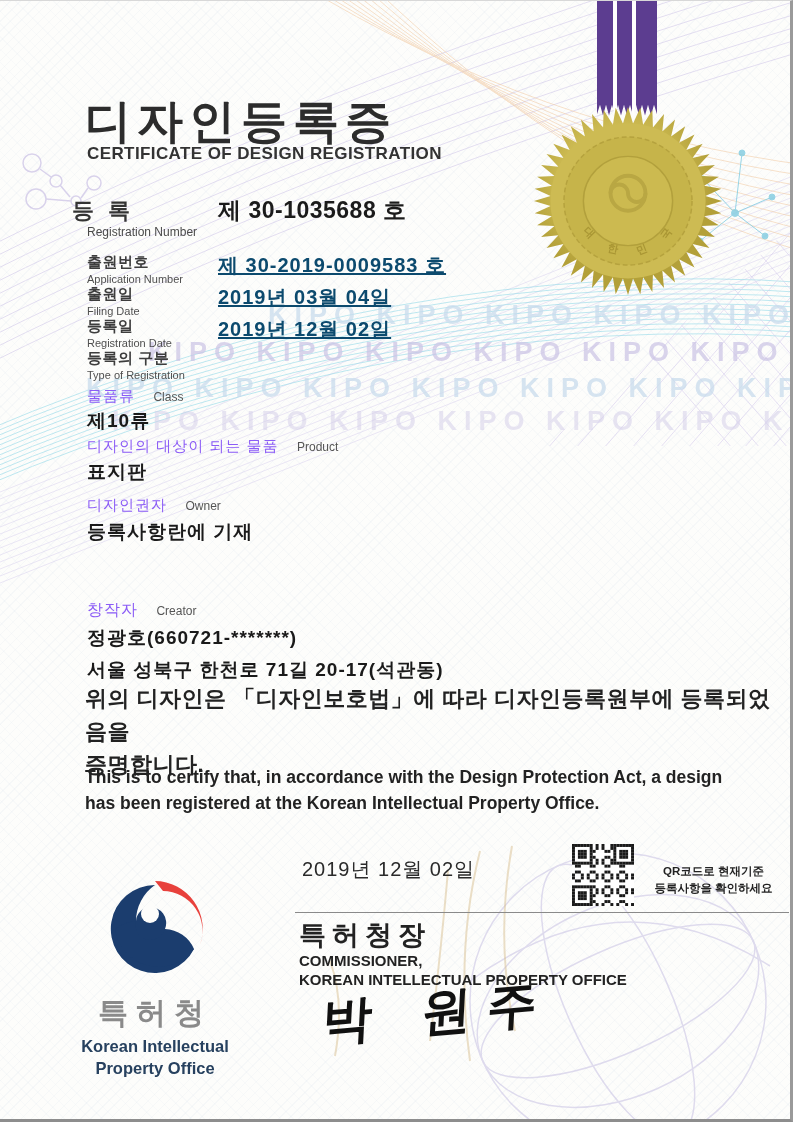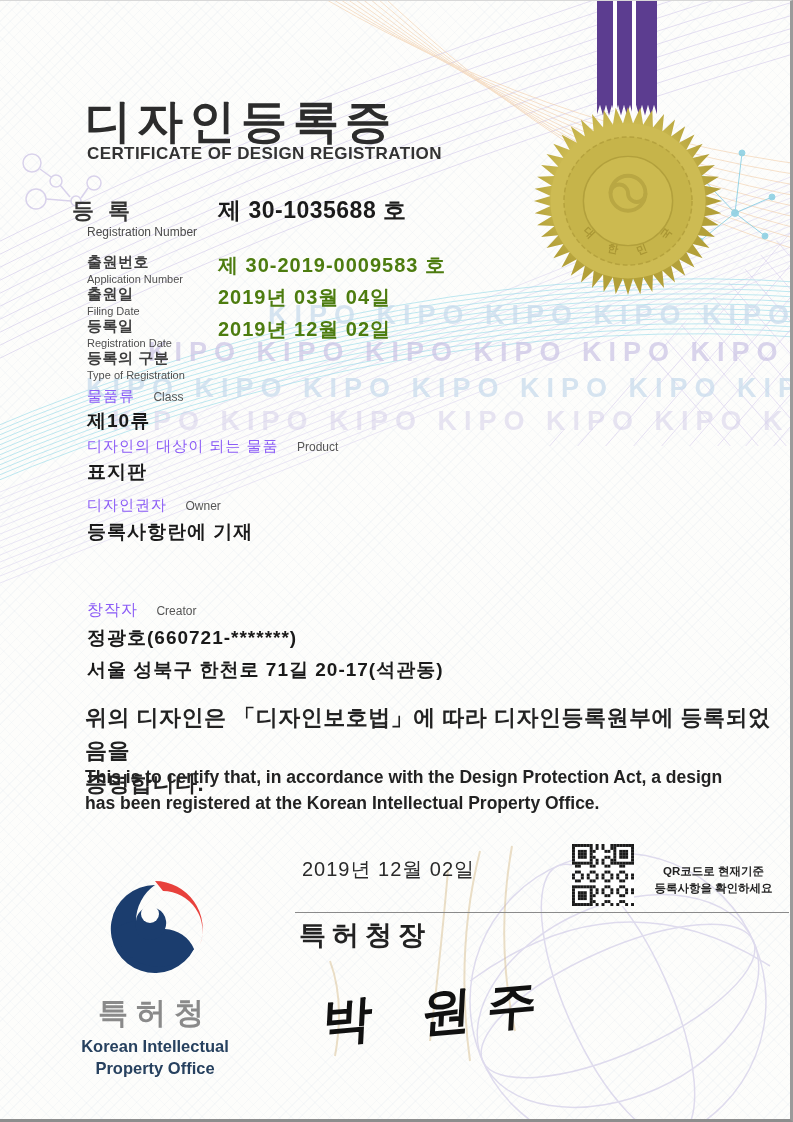--- a/index.html
+++ b/index.html
@@ -30,21 +30,21 @@
 
   .title-ko { font-size:46px; font-weight:700; letter-spacing:6px; color:#2c2c2c; }
   .title-en { font-size:17px; font-weight:700; letter-spacing:.4px; color:#333; }
 
   .reg-label { font-size:22px; font-weight:700; letter-spacing:4px; color:#333; }
   .sub-en   { font-size:12px; color:#4a4a4a; }
   .reg-value { font-size:23px; font-weight:700; color:#1b1b1b; letter-spacing:.5px; }
 
   .klabel { font-size:15px; font-weight:700; color:#3d3d3d; letter-spacing:.5px; }
   .elabel { font-size:11px; color:#4f4f4f; margin-top:1px; }
-  .fvalue { font-size:20px; font-weight:700; color:#4d7c0f; letter-spacing:1px; }
+  .fvalue { font-size:20px; font-weight:700; color:#0c4a6e; letter-spacing:1px;text-decoration:underline; }
   .fvalue-sub { font-size:11px; font-weight:700; color:#222; margin-top:0; }
 
   .inline-label { font-size:15px; color:#8b5cf6; letter-spacing:1px; }
   .inline-en { font-size:12px; color:#555; margin-left:14px; letter-spacing:0; }
   .bvalue { font-size:19px; font-weight:700; color:#1a1a1a; letter-spacing:1px; }
 
   .stmt-ko { font-size:22px; font-weight:700; color:#222; letter-spacing:.5px; line-height:33px; }
   .stmt-en { font-size:17.5px; font-weight:700; color:#222; line-height:26px; }
 
   .issue-date { font-size:20px; color:#2a2a2a; letter-spacing:1px; }
@@ -273,21 +273,21 @@
 
   <div class="abs" style="left:87px; top:599px;">
     <div>
       <span class="inline-label" style="font-size:16px;">창작자</span>
       <span class="inline-en">Creator</span>
     </div>
     <div class="bvalue" style="margin-top:4px;">정광호(660721-*******)</div>
     <div class="bvalue" style="margin-top:6px;">서울 성북구 한천로 71길 20-17(석관동)</div>
   </div>
 
-  <div class="abs stmt-ko" style="left:85px; top:700px;">
+  <div class="abs stmt-ko" style="left:85px; top:681px;">
     <div>위의 디자인은 「디자인보호법」에 따라 디자인등록원부에 등록되었음을</div>
     <div>증명합니다.</div>
   </div>
   <div class="abs stmt-en" style="left:85px; top:763px;">
     <div>This is to certify that, in accordance with the Design Protection Act, a design</div>
     <div>has been registered at the Korean Intellectual Property Office.</div>
   </div>
 
   <div class="abs issue-date" style="left:302px; top:855px;">2019년 12월 02일</div>
   <svg class="abs" style="left:572px; top:843px;" width="62" height="62" viewBox="0 0 21 21">
@@ -488,20 +488,24 @@
       </g>
   </svg>
   <div class="abs qr-caption" style="left:641px; top:862px; width:145px;">
     <div>QR코드로 현재기준</div>
     <div>등록사항을 확인하세요</div>
   </div>
 
   <div class="rule"></div>
 
   <div class="abs commish-ko" style="left:299px; top:916px;">특허청장</div>
+  <div class="abs commish-en" style="left:299px; top:950px;">
+    <div>COMMISSIONER,</div>
+    <div>KOREAN INTELLECTUAL PROPERTY OFFICE</div>
+  </div>
 
   <div class="abs signature" style="left:322px; top:978px;">박 원주</div>
 
   <svg class="abs" style="left:103px; top:876px;" width="104" height="104" viewBox="0 0 104 104">
     <path d="M 52 4 A 48 48 0 0 1 97 68 A 40 40 0 0 0 60 14 Z" fill="#e8413c"></path>
     <path d="M 52 8 A 44 44 0 1 0 91 72 A 33 33 0 0 1 62 52 A 16 16 0 0 0 46 30 A 15 15 0 0 0 33 44 A 44 44 0 0 1 52 8 Z" fill="#1b3d6e"></path>
     <path d="M 33 44 A 15 15 0 0 0 62 52 A 33 33 0 0 1 91 72 A 44 44 0 0 1 12 52 A 44 44 0 0 1 33 44 Z" fill="#1b3d6e"></path>
     <circle cx="47" cy="37" r="9" fill="#fdfdfb"></circle>
   </svg>
   <div class="abs logo-ko" style="left:75px; top:992px; width:160px;">특허청</div>

